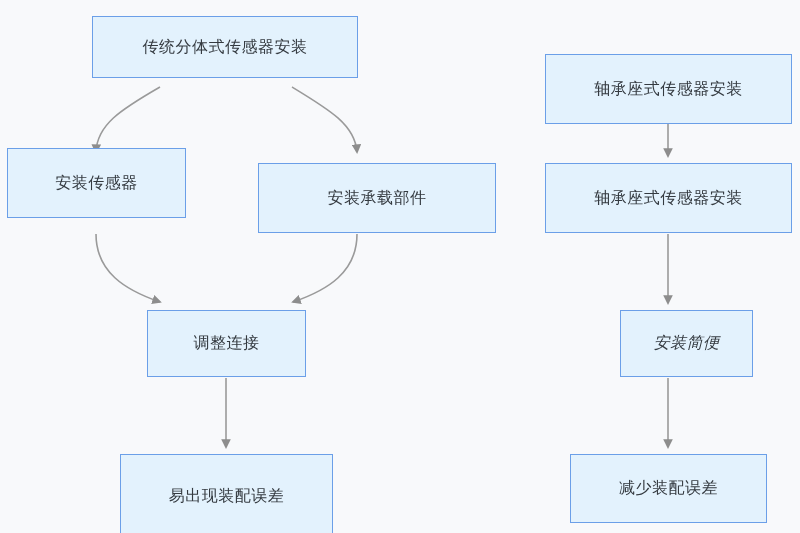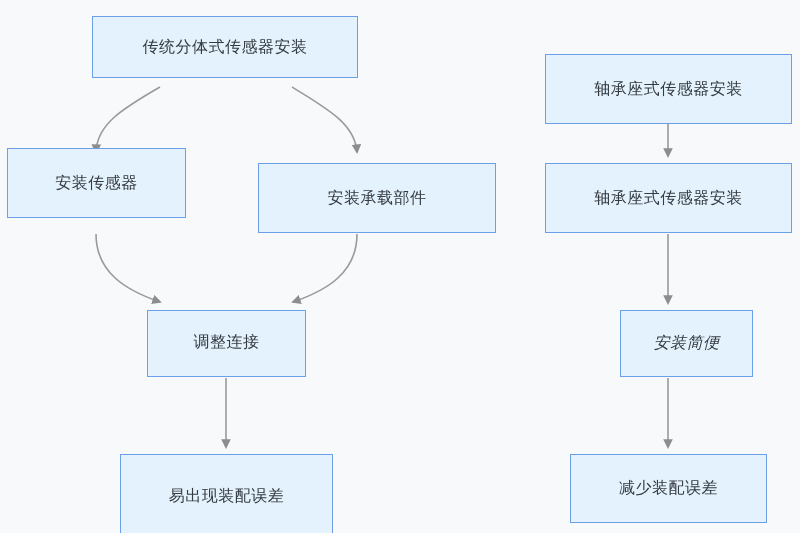--- a/index.html
+++ b/index.html
@@ -76,21 +76,21 @@
   </div>
 
   <div class="node" style="left:7px; top:148px; width:179px; height:70px;">
     <span>安装传感器</span>
   </div>
 
   <div class="node" style="left:258px; top:163px; width:238px; height:70px;">
     <span>安装承载部件</span>
   </div>
 
-  <div class="node" style="left:147px; top:310px; width:159px; height:67px;font-family:Liberation Mono, monospace;">
+  <div class="node" style="left:147px; top:310px; width:159px; height:67px;">
     <span>调整连接</span>
   </div>
 
   <div class="node" style="left:120px; top:454px; width:213px; height:85px;">
     <span>易出现装配误差</span>
   </div>
 
   <div class="node" style="left:545px; top:16px; width:247px; height:70px;margin-top:38px;">
     <span>轴承座式传感器安装</span>
   </div>

